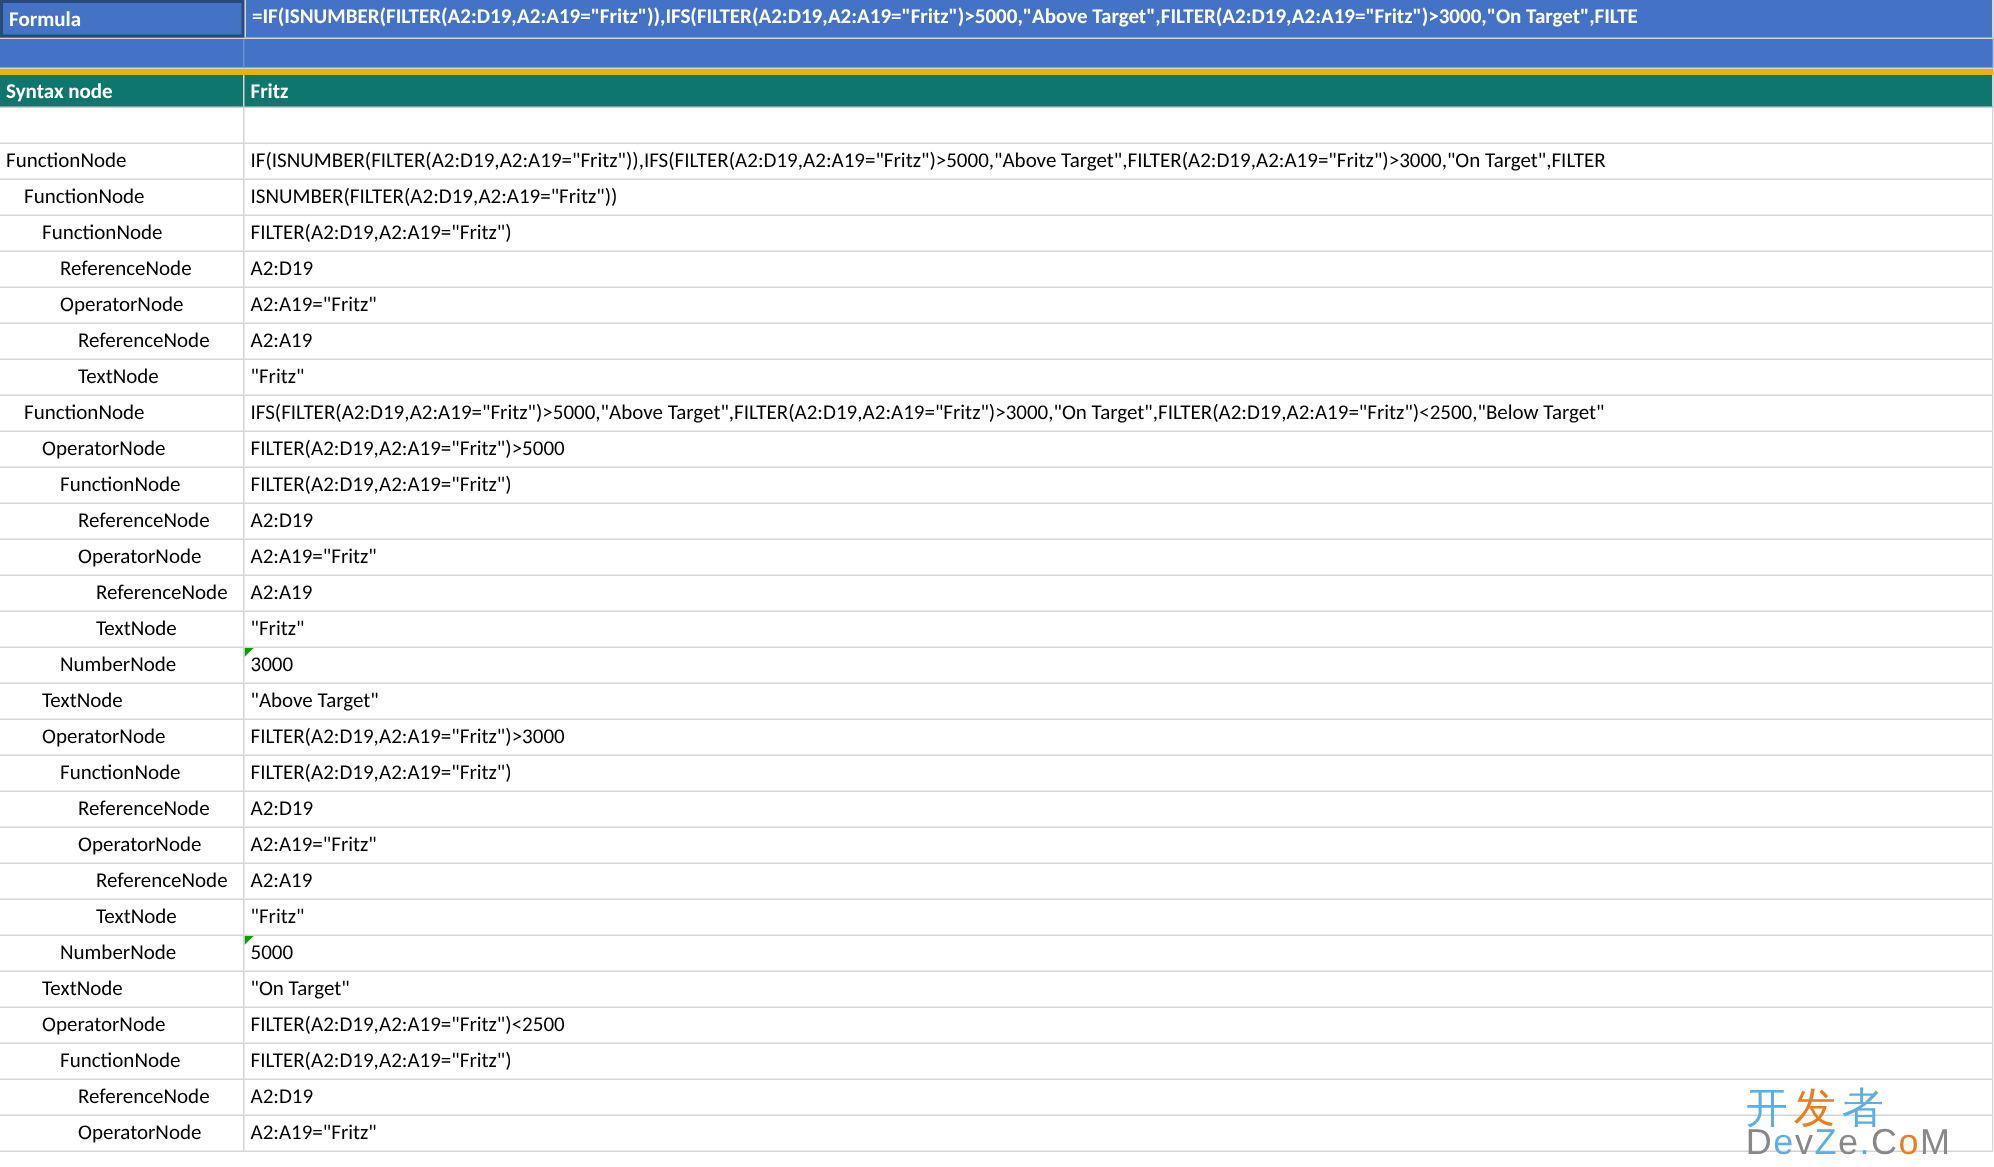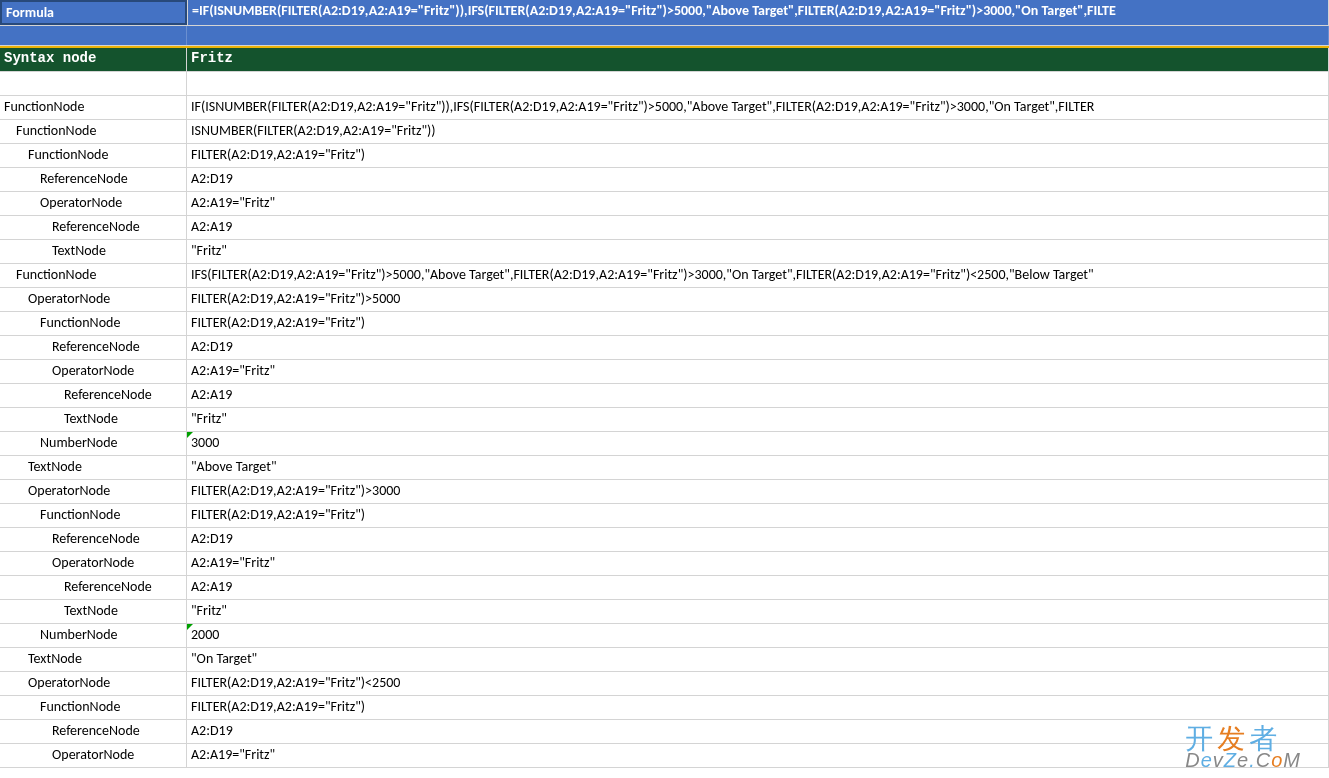--- a/index.html
+++ b/index.html
@@ -1,37 +1,37 @@
 <!DOCTYPE html>
 <html><head>
 <meta charset="utf-8">
 <style>
 * { margin: 0; padding: 0; box-sizing: border-box; }
 body { font-family: Calibri, Arial, sans-serif; font-size: 14px; background: #fff; color: #000; }
 .sheet { width: 1329px; }
 .row { display: flex; height: 24px; border-bottom: 1px solid #d4d4d4; }
-.cell-a { width: 187px; border-right: 1px solid #d4d4d4; padding: 2px 4px; overflow: hidden; white-space: nowrap; }
+.cell-a { width: 163px; border-right: 1px solid #d4d4d4; padding: 2px 4px; overflow: hidden; white-space: nowrap; }
 .cell-b { flex: 1; padding: 2px 4px; overflow: hidden; white-space: nowrap; border-right: 1px solid #d4d4d4; }
 .header-row { background: #4472C4; color: #fff; font-weight: bold; height: 26px; }
 .header-row .cell-a { border: 2px solid #28497a; }
 .header-row .cell-b { border-left: 1px solid #d4d4d4; }
 .blank-row { background: #4472C4; height: 20px; }
 .blank-row .cell-a, .blank-row .cell-b { border-right: 1px solid #6b8fd0; }
-.subhead-row { background: #14532d; color: #fff; font-weight: bold; height: 26px; border-top: 2px solid #eab308; font-family: Liberation Mono, monospace; }
+.subhead-row { background: #0f766e; color: #fff; font-weight: bold; height: 26px; border-top: 4px solid #eab308; }
 .subhead-row .cell-a, .subhead-row .cell-b { border-right: 1px solid #d4d4d4; }
 .indent-0 { padding-left: 4px; }
 .indent-1 { padding-left: 16px; }
 .indent-2 { padding-left: 28px; }
 .indent-3 { padding-left: 40px; }
 .indent-4 { padding-left: 52px; }
 .indent-5 { padding-left: 64px; }
 .tri { position: relative; }
 .tri::before { content: ""; position: absolute; top: 0; left: 0; width: 0; height: 0; border-top: 6px solid #00a000; border-right: 6px solid transparent; }
 .watermark { position: absolute; right: 28px; top: 726px; font-size: 28px; color: #5faee3; font-family: "Microsoft YaHei", sans-serif; letter-spacing: 4px; line-height: 0.9; pointer-events: none; text-align: left; }
-.watermark .sub { font-size: 20px; letter-spacing: 1px; display: block; font-style: italic; }
+.watermark .sub { font-size: 24px; letter-spacing: 1px; display: block; }
 .watermark .o { color: #e67e22; }
 .watermark .g { color: #888; }
 </style>
 </head>
 <body>
 
 <div class="sheet">
 
   <div class="row header-row">
     <div class="cell-a">Formula</div>
@@ -136,21 +136,21 @@
       <div class="row">
         <div class="cell-a indent-5">ReferenceNode</div>
         <div class="cell-b">A2:A19</div>
       </div>
       <div class="row">
         <div class="cell-a indent-5">TextNode</div>
         <div class="cell-b">"Fritz"</div>
       </div>
       <div class="row">
         <div class="cell-a indent-3">NumberNode</div>
-        <div class="cell-b tri">2000</div>
+        <div class="cell-b tri">5000</div>
       </div>
       <div class="row">
         <div class="cell-a indent-2">TextNode</div>
         <div class="cell-b">"On Target"</div>
       </div>
       <div class="row">
         <div class="cell-a indent-2">OperatorNode</div>
         <div class="cell-b">FILTER(A2:D19,A2:A19="Fritz")&lt;2500</div>
       </div>
       <div class="row">

